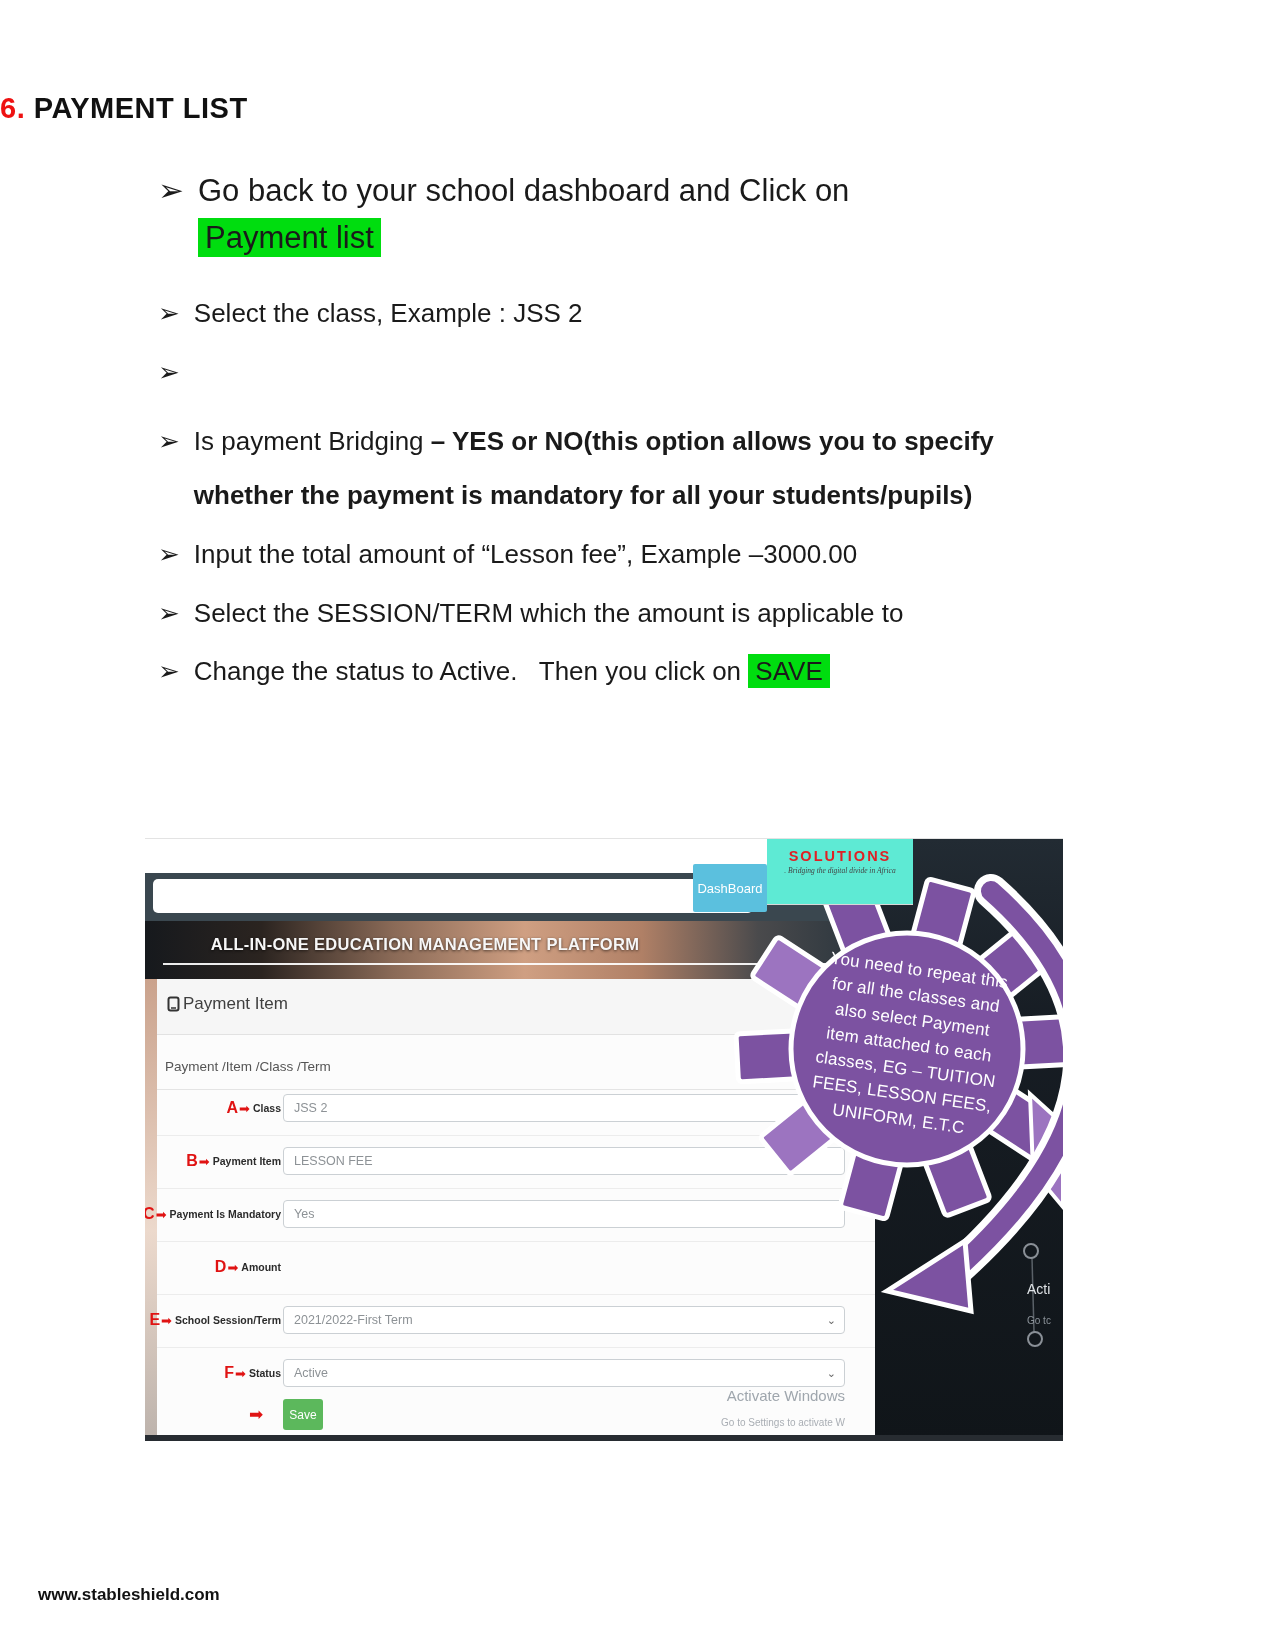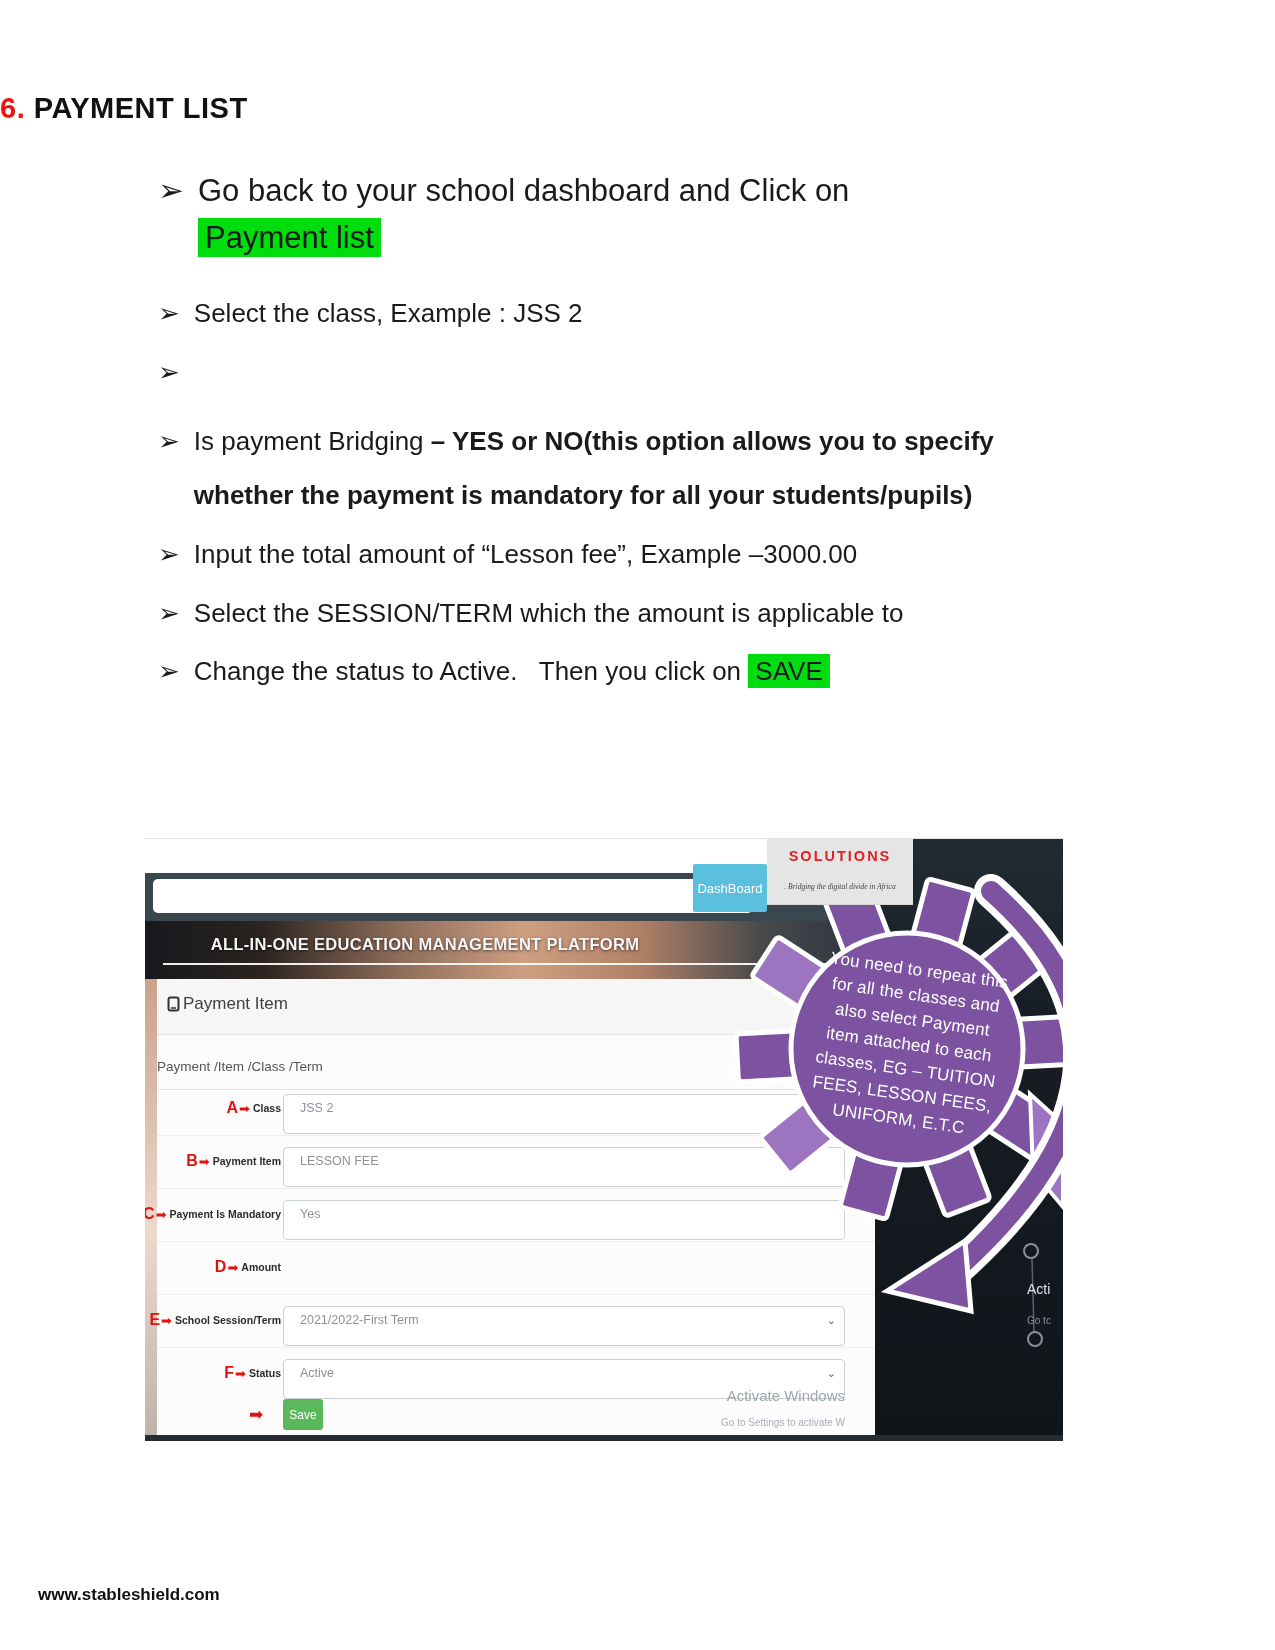--- a/index.html
+++ b/index.html
@@ -27,44 +27,44 @@
   .shot *{box-sizing:border-box;}
   .dark-band{position:absolute;left:0;top:34px;width:730px;height:48px;background:#3a474f;z-index:1;}
   .url-bar{position:absolute;left:8px;top:40px;width:600px;height:34px;background:#fff;border-radius:5px;z-index:2;}
   .photo-band{position:absolute;left:0;top:82px;width:730px;height:58px;z-index:1;
       background:linear-gradient(90deg,#16191d 0%,#2b2420 16%,#8a6a57 34%,#cf9f82 52%,#b08066 68%,#4a4a4c 84%,#27333c 100%);}
   .platform-title{position:absolute;left:60px;top:96px;width:440px;text-align:center;z-index:2;
       color:#f7f7f7;font-weight:bold;font-size:16.5px;letter-spacing:.3px;text-shadow:0 1px 3px rgba(0,0,0,.65);}
   .underline{position:absolute;left:18px;top:124px;width:688px;height:2px;background:#fff;opacity:.92;z-index:2;}
   .dash-btn{position:absolute;left:548px;top:25px;width:74px;height:48px;background:#5bc0de;z-index:5;
       color:#fff;font-size:13px;display:flex;align-items:center;justify-content:center;border-radius:2px;}
-  .sol-card{position:absolute;left:622px;top:0;width:146px;height:66px;background:#e5e5e5;z-index:6;
+  .sol-card{position:absolute;left:622px;top:0;width:146px;height:66px;background:#5eead4;z-index:6;
       border-bottom:1px solid #d7d7d7;text-align:center;}
   .sol-name{color:#e02024;font-weight:bold;font-size:14.5px;letter-spacing:2px;margin-top:9px;}
-  .sol-tag{font-family:"Liberation Serif",serif;font-style:italic;font-size:7.5px;color:#444;margin-top:18px;}
+  .sol-tag{font-family:"Liberation Serif",serif;font-style:italic;font-size:7.5px;color:#444;margin-top:2px;}
   .right-dark{position:absolute;left:730px;top:0;width:188px;height:602px;z-index:1;
       background:linear-gradient(180deg,#222b33 0%,#171d24 30%,#101519 100%);}
   .left-strip{position:absolute;left:0;top:140px;width:12px;height:458px;z-index:1;
       background:linear-gradient(180deg,#caa28c,#ecd9cc 55%,#bdb3ac);}
   .panel{position:absolute;left:12px;top:140px;width:718px;height:458px;background:#fcfcfc;z-index:2;}
   .panel-head{position:absolute;left:12px;top:140px;width:718px;height:56px;background:#f6f6f6;
       border-bottom:1px solid #e2e2e2;z-index:3;}
   .panel-title{position:absolute;left:22px;top:155px;font-size:17px;color:#3f3f3f;z-index:4;display:flex;align-items:center;gap:3px;}
-  .sub-head{position:absolute;left:12px;top:220px;font-size:13.5px;color:#555;z-index:4;}
+  .sub-head{position:absolute;left:20px;top:220px;font-size:13.5px;color:#555;z-index:4;}
   .divider{position:absolute;left:12px;top:250px;width:718px;height:1px;background:#e4e4e4;z-index:3;}
   .rowline{position:absolute;left:12px;width:718px;height:1px;background:#ececec;z-index:3;}
   .frow{position:absolute;left:0;height:28px;z-index:4;}
   .lab{position:absolute;right:793px;left:auto;display:flex;align-items:center;justify-content:flex-end;
        white-space:nowrap;width:138px;}
   .frow .lab{position:absolute;left:-10px;top:0;width:146px;height:28px;display:flex;align-items:center;justify-content:flex-end;white-space:nowrap;}
   .letter{color:#e01313;font-weight:bold;font-size:16px;}
   .rarrow{color:#e01313;font-size:13px;margin:0 3px 0 1px;}
   .lname{font-weight:bold;font-size:10.5px;color:#2b2b2b;}
-  .inp{position:absolute;left:138px;top:0;width:562px;height:40px;background:#fff;border:1px solid #cbd0d4;
-       border-radius:4px;font-size:12.5px;color:#8d9296;line-height:26px;padding-left:16px;}
+  .inp{position:absolute;left:138px;top:0;width:562px;height:28px;background:#fff;border:1px solid #cbd0d4;
+       border-radius:4px;font-size:12.5px;color:#8d9296;line-height:26px;padding-left:10px;}
   .chev{position:absolute;right:8px;top:0;font-size:11px;color:#666;}
   .save-btn{position:absolute;left:138px;top:560px;width:40px;height:31px;background:#5cb85c;border-radius:3px;
        color:#fff;font-size:12px;display:flex;align-items:center;justify-content:center;z-index:4;}
   .save-arrow{position:absolute;left:104px;top:565px;color:#e01313;font-size:17px;z-index:4;}
   .act-win{position:absolute;left:442px;top:548px;width:258px;text-align:right;z-index:4;color:#9fa6ad;}
   .act-win .l1{font-size:15px;}
   .act-win .l2{font-size:10px;margin-top:13px;color:#a9aeb4;}
   .bottom-line{position:absolute;left:0;top:596px;width:918px;height:6px;background:#272c31;z-index:7;}
   .gear-svg{position:absolute;left:0;top:0;width:918px;height:602px;z-index:5;pointer-events:none;}
   .gear-text{position:absolute;left:638px;top:118px;width:252px;z-index:6;transform:rotate(8deg);

